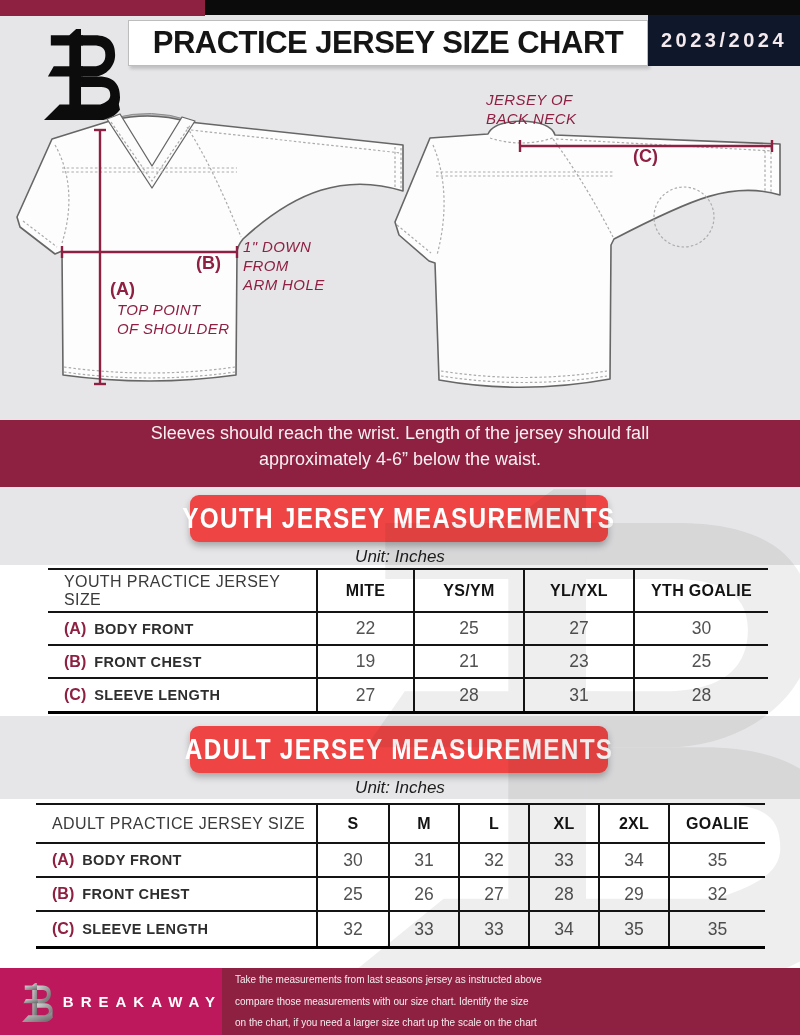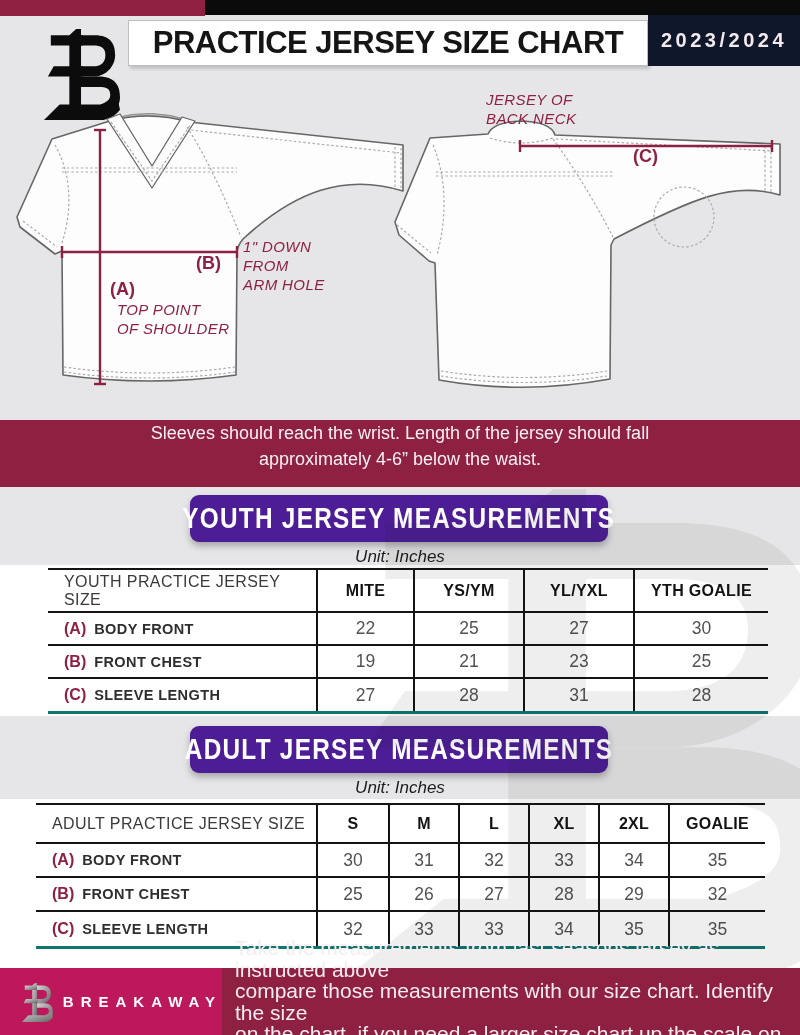--- a/index.html
+++ b/index.html
@@ -41,32 +41,32 @@
     color:#f7f0f2; font-size:18px; line-height:26px; z-index:2;
   }
 
   
   .white-band { left:0; width:800px; background:#ffffff; z-index:0; }
   #band-youth { top:565px; height:151px; }
   #band-adult { top:799px; height:169px; }
 
   
   .sec-title {
-    width:418px; height:47px; background:#4c1d95; border-radius:9px;
+    width:418px; height:47px; background:#ef4444; border-radius:9px;
     display:flex; align-items:center; justify-content:center; z-index:2;
     box-shadow:0 4px 7px rgba(0,0,0,.28);
   }
   .sec-title span {
     display:inline-block; transform:scaleX(.84); transform-origin:center;
     color:#ffffff; font-size:29px; font-weight:700; letter-spacing:1.5px; white-space:nowrap;
   }
   .unit { width:800px; text-align:center; font-style:italic; font-size:17px; color:#1c1c1c; z-index:2; }
 
   
-  .size-table { display:grid; z-index:2; border-top:2px solid #141414; border-bottom:3px solid #0f766e; background:transparent; }
+  .size-table { display:grid; z-index:2; border-top:2px solid #141414; border-bottom:3px solid #000000; background:transparent; }
   #youth-table { left:48px; top:568px; grid-template-columns:268px 97px 110px 110px 135px; grid-template-rows:41px 33px 33px 34px; }
   #adult-table { left:36px;  top:803px; grid-template-columns:280px 72px 70px 70px 70px 70px 97px; grid-template-rows:37px 34px 34px 36px; }
   .size-table > div { display:flex; align-items:center; justify-content:center; }
   .size-table .lab { justify-content:flex-start; padding-left:16px; }
   .size-table .v   { border-left:2px solid #141414; }
   .size-table .rt  { border-top:2px solid #141414; }
   .th-first { font-size:16px; color:#3a3a3a; letter-spacing:.4px; }
   .th-size  { font-size:16px; font-weight:700; color:#131313; letter-spacing:.3px; }
   .row-letter { color:#8e2042; font-weight:700; font-size:16px; margin-right:8px; }
   .row-label  { color:#2e2e2e; font-weight:700; font-size:14.5px; letter-spacing:.4px; }
@@ -77,21 +77,21 @@
 
   
   #footer-black {
     left:0; top:968px; width:222px; height:67px; background:#be185d; z-index:10;
     display:flex; align-items:center;
   }
   #footer-brand { color:#ffffff; font-size:15px; font-weight:700; letter-spacing:7px; margin-left:10px; white-space:nowrap; }
   #footer-maroon {
     left:222px; top:968px; width:578px; height:67px; background:#8e2042; z-index:10;
     display:flex; flex-direction:column; justify-content:center; padding-left:13px;
-    color:#f5ecef; font-size:21px; line-height:21.5px;
+    color:#f5ecef; font-size:10px; line-height:21.5px;
   }
   svg { display:block; }
 </style>
 </head>
 <body>
 
 <div class="abs" id="strip-maroon"></div>
 <div class="abs" id="strip-black"></div>
 
 <svg class="abs" id="logo-top" viewBox="0 0 78 90" preserveAspectRatio="none">

